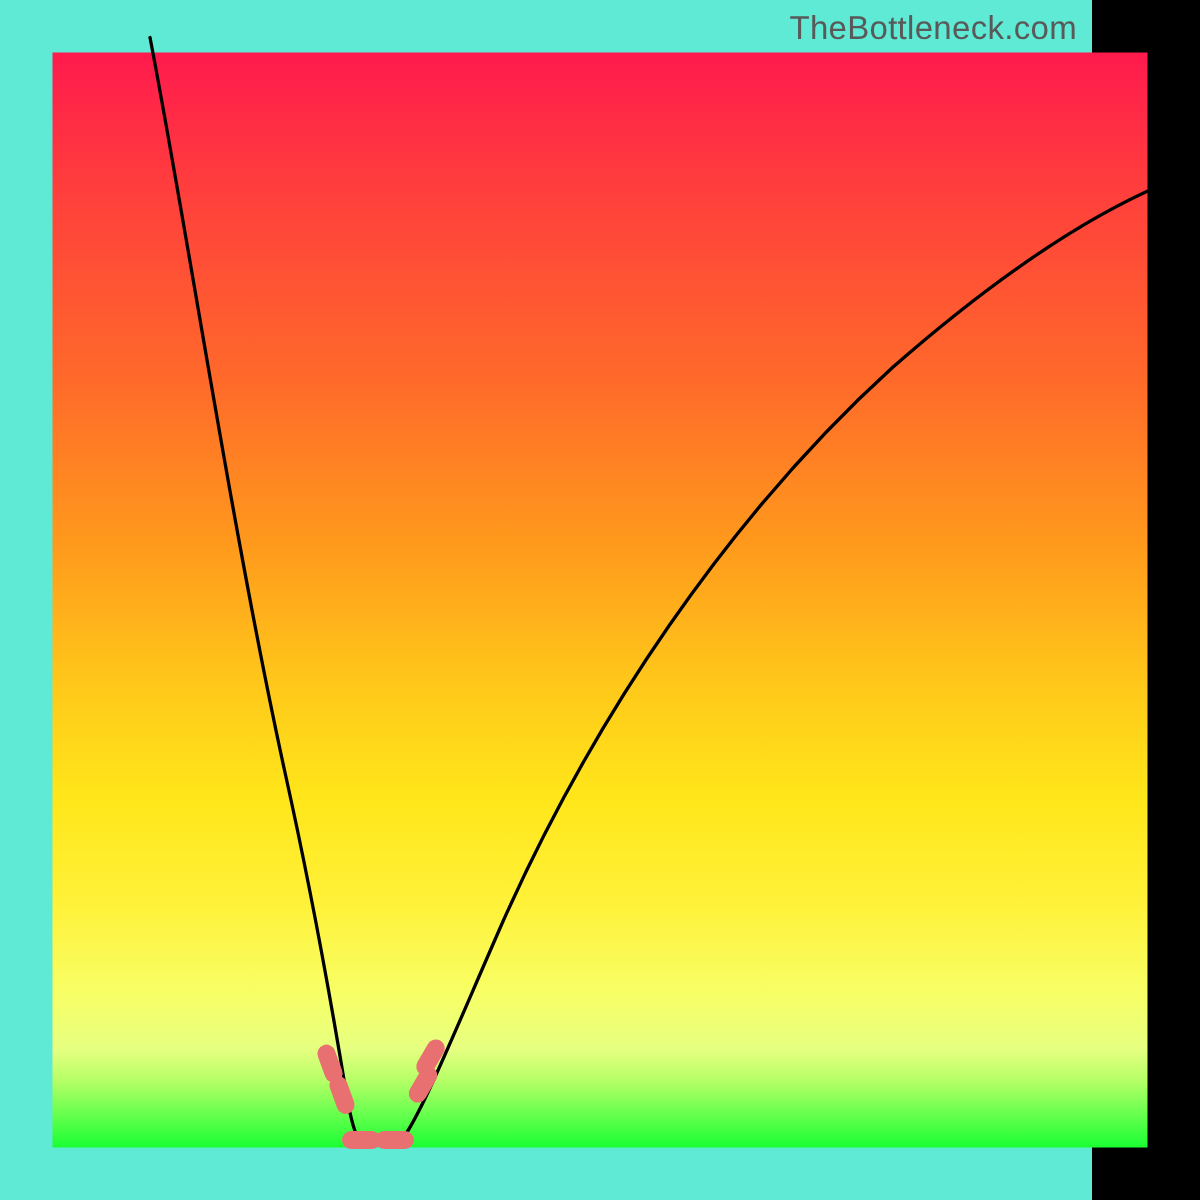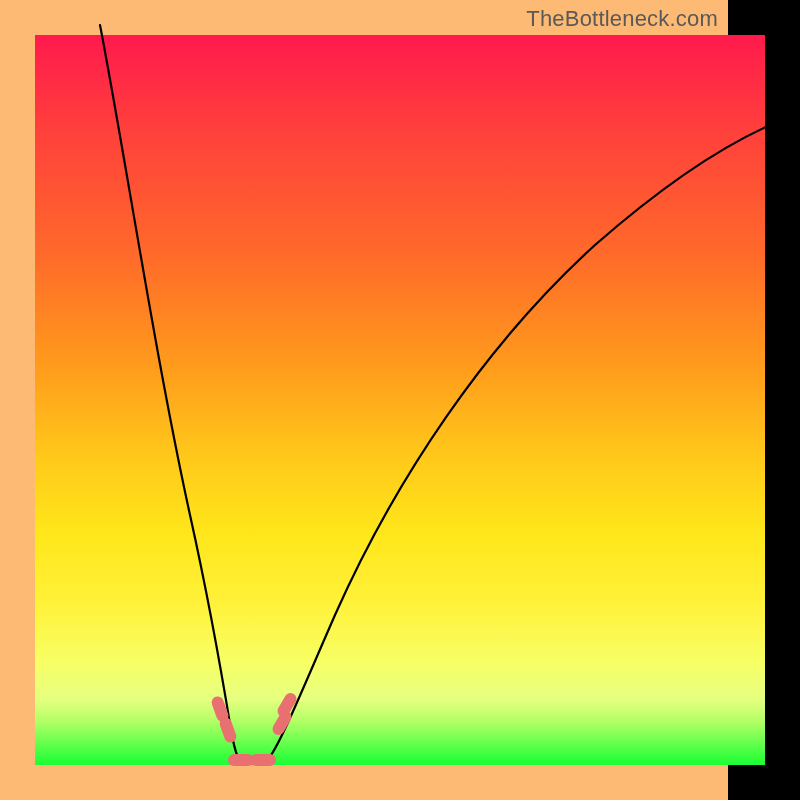--- a/index.html
+++ b/index.html
@@ -10,21 +10,21 @@
     overflow: hidden;
     background: #000;
     font-family: Arial, Helvetica, sans-serif;
   }
   .frame {
     position: absolute;
     left: 0;
     top: 0;
     width: 728px;
     height: 800px;
-    background: #fdba74;
+    background: #5eead4;
   }
   .plot-area {
     position: absolute;
     left: 35px;
     top: 35px;
     width: 730px;
     height: 730px;
     
     background: linear-gradient(
       to bottom,

